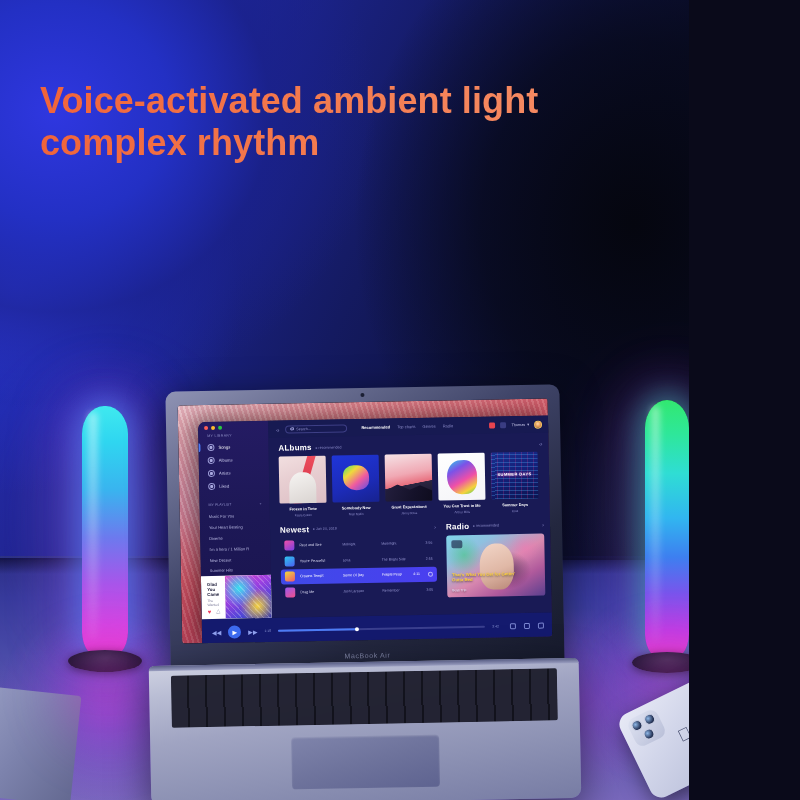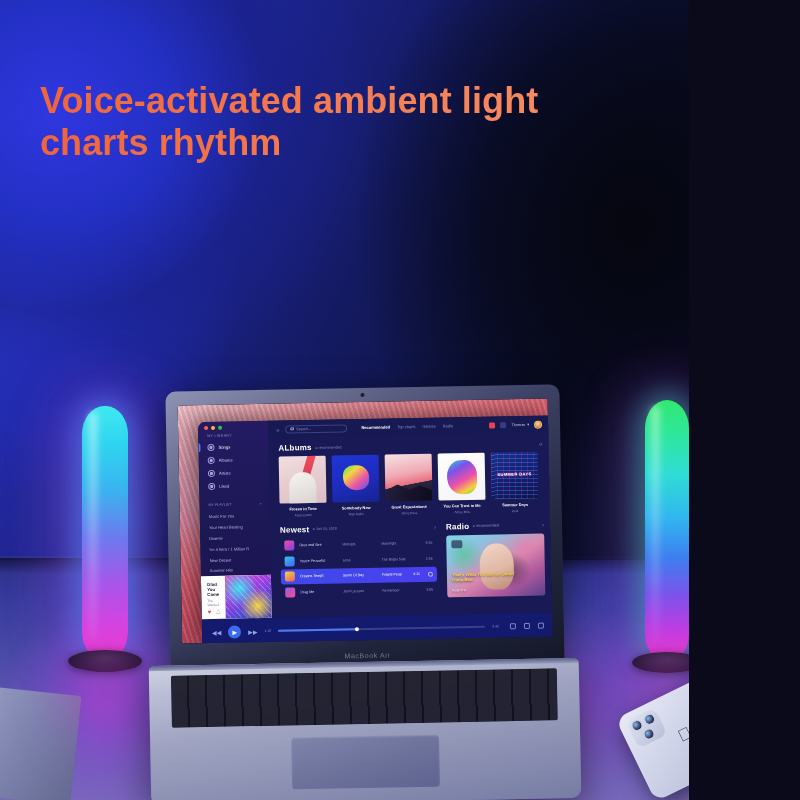--- a/index.html
+++ b/index.html
@@ -459,21 +459,21 @@
   <div class="wall-glow-l"></div>
   <div class="wall-glow-r"></div>
 
   <div class="desk"></div>
   <div class="desk-edge"></div>
   <div class="wall-line"></div>
 
   <div class="headline">
     <h1>
       <span>Voice-activated ambient light</span>
-      <span class="l2">charts rhythm</span>
+      <span class="l2">complex rhythm</span>
     </h1>
   </div>
 
   <div class="plant">
     <div class="leaf" style="left:28px;bottom:38px;height:40px;transform:rotate(-8deg);"></div>
     <div class="leaf" style="left:20px;bottom:38px;height:34px;transform:rotate(-28deg);"></div>
     <div class="leaf" style="left:36px;bottom:38px;height:36px;transform:rotate(16deg);"></div>
     <div class="leaf" style="left:14px;bottom:38px;height:26px;transform:rotate(-44deg);"></div>
     <div class="leaf" style="left:44px;bottom:38px;height:28px;transform:rotate(36deg);"></div>
     <div class="pot"></div>

